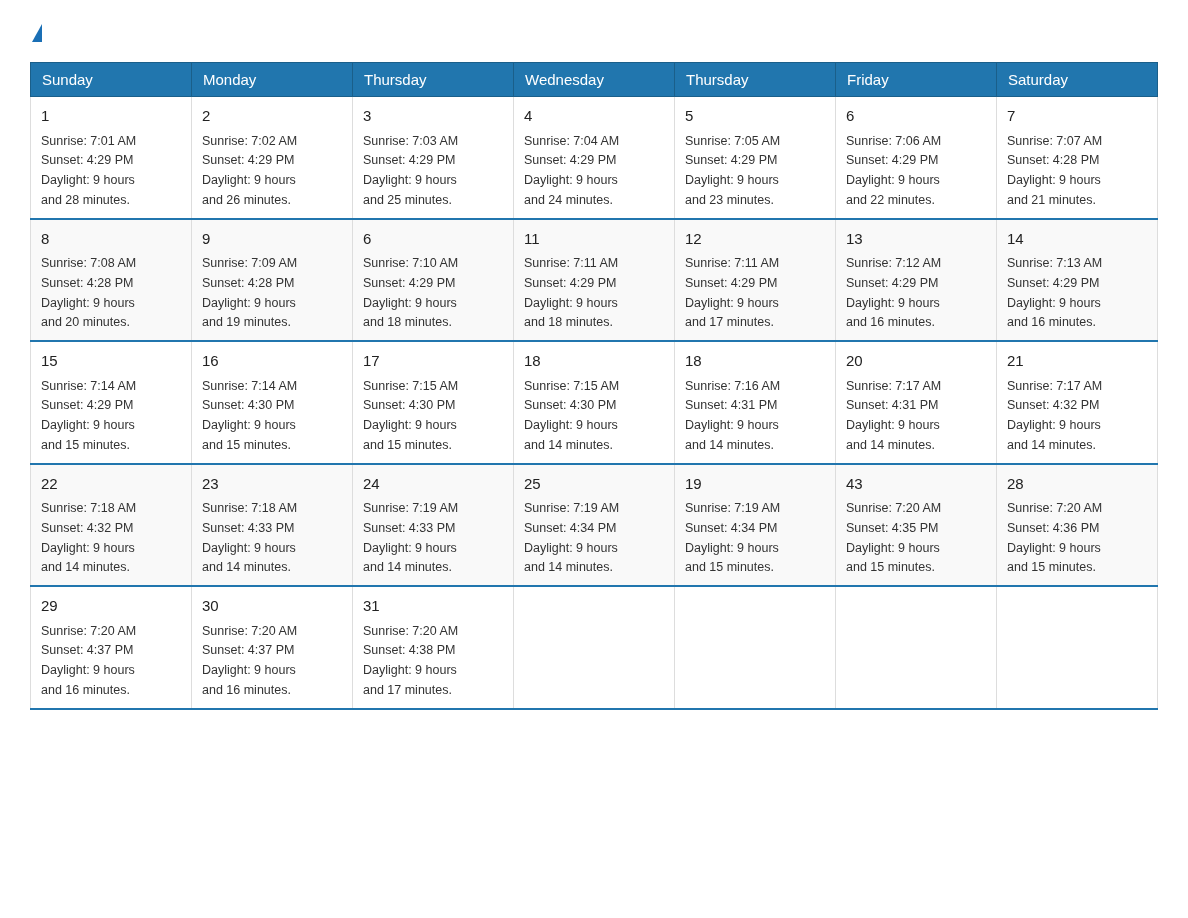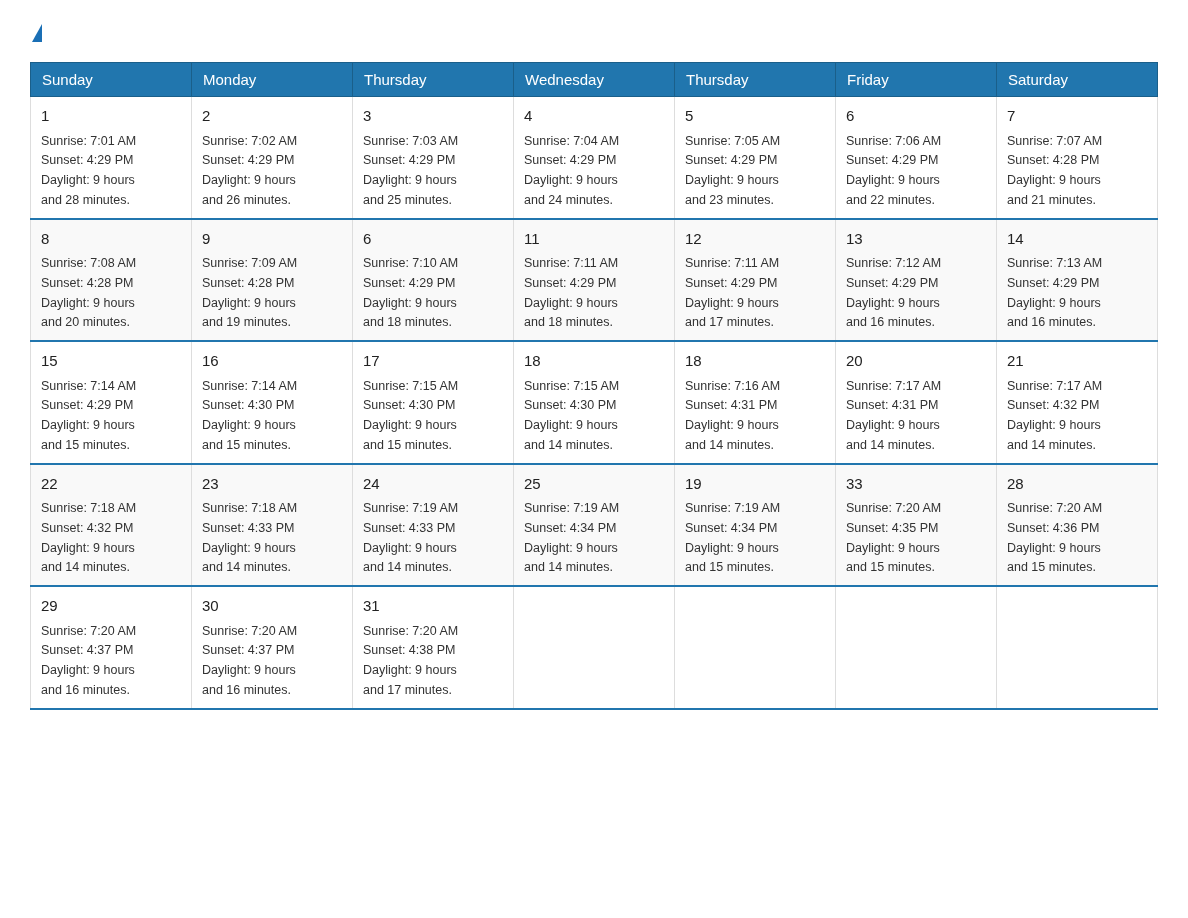--- a/index.html
+++ b/index.html
@@ -211,21 +211,21 @@
       </td>
         <td>
         <span class="day-num">25</span>
         <span class="day-info">Sunrise: 7:19 AM<br>Sunset: 4:34 PM<br>Daylight: 9 hours<br>and 14 minutes.</span>
       </td>
         <td>
         <span class="day-num">19</span>
         <span class="day-info">Sunrise: 7:19 AM<br>Sunset: 4:34 PM<br>Daylight: 9 hours<br>and 15 minutes.</span>
       </td>
         <td>
-        <span class="day-num">33</span>
+        <span class="day-num">43</span>
         <span class="day-info">Sunrise: 7:20 AM<br>Sunset: 4:35 PM<br>Daylight: 9 hours<br>and 15 minutes.</span>
       </td>
         <td>
         <span class="day-num">28</span>
         <span class="day-info">Sunrise: 7:20 AM<br>Sunset: 4:36 PM<br>Daylight: 9 hours<br>and 15 minutes.</span>
       </td>
       </tr>
       <tr>
         <td>
         <span class="day-num">29</span>

